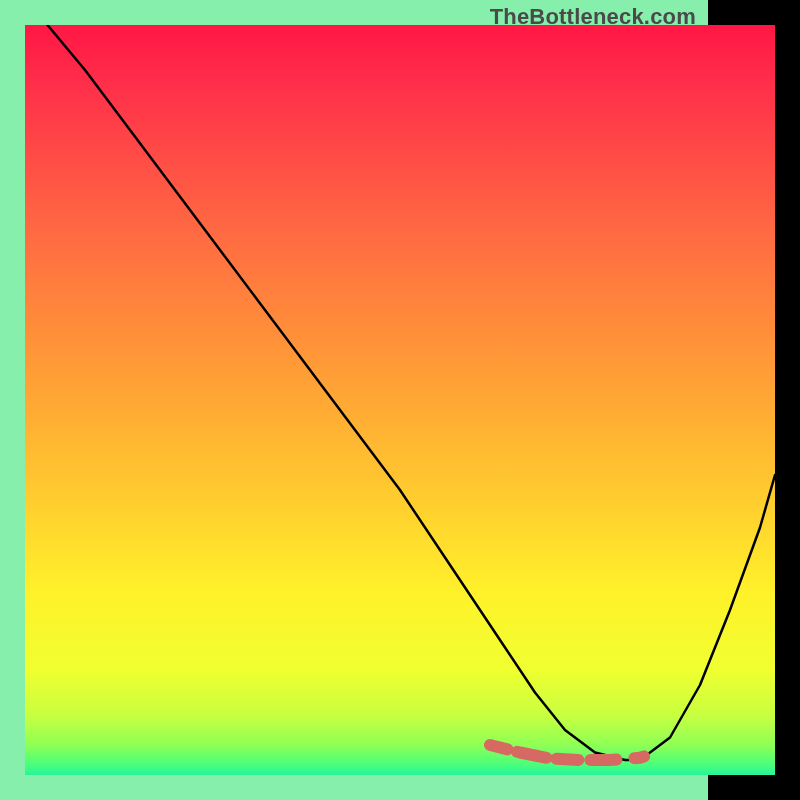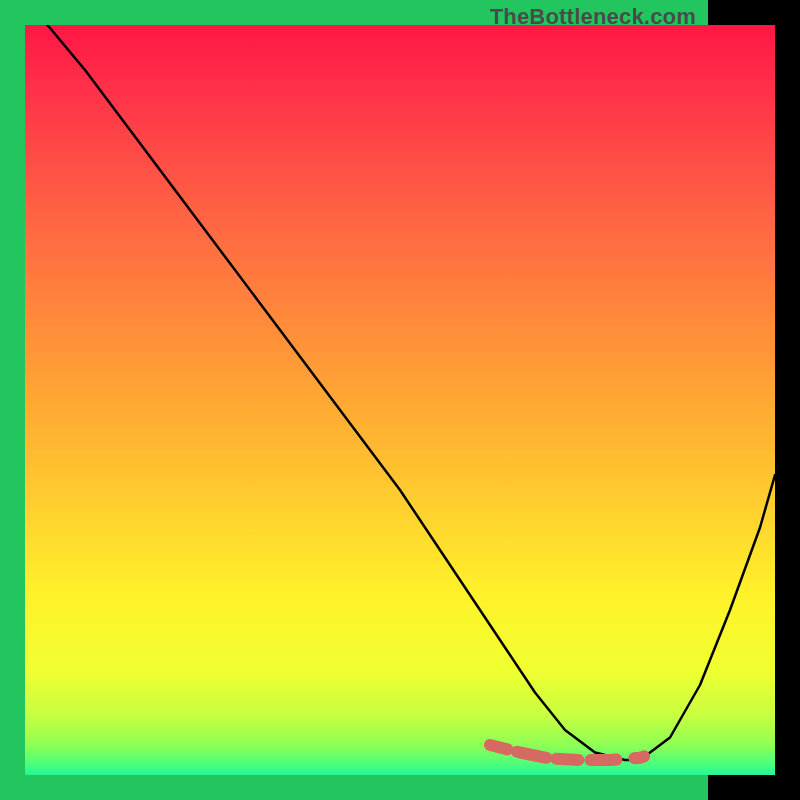--- a/index.html
+++ b/index.html
@@ -1,21 +1,21 @@
 <!DOCTYPE html>
 <html><head>
 <meta charset="utf-8">
 <style>
   * { margin: 0; padding: 0; box-sizing: border-box; }
   html, body { width: 800px; height: 800px; overflow: hidden; background: #000; }
   .frame {
     position: relative;
     width: 708px;
     height: 800px;
-    background: #22c55e;
+    background: #86efac;
   }
   .watermark {
     position: absolute;
     top: 4px;
     right: 12px;
     font-family: Arial, Helvetica, sans-serif;
     font-size: 22px;
     font-weight: 600;
     color: #4a4a4a;
     letter-spacing: 0.2px;

